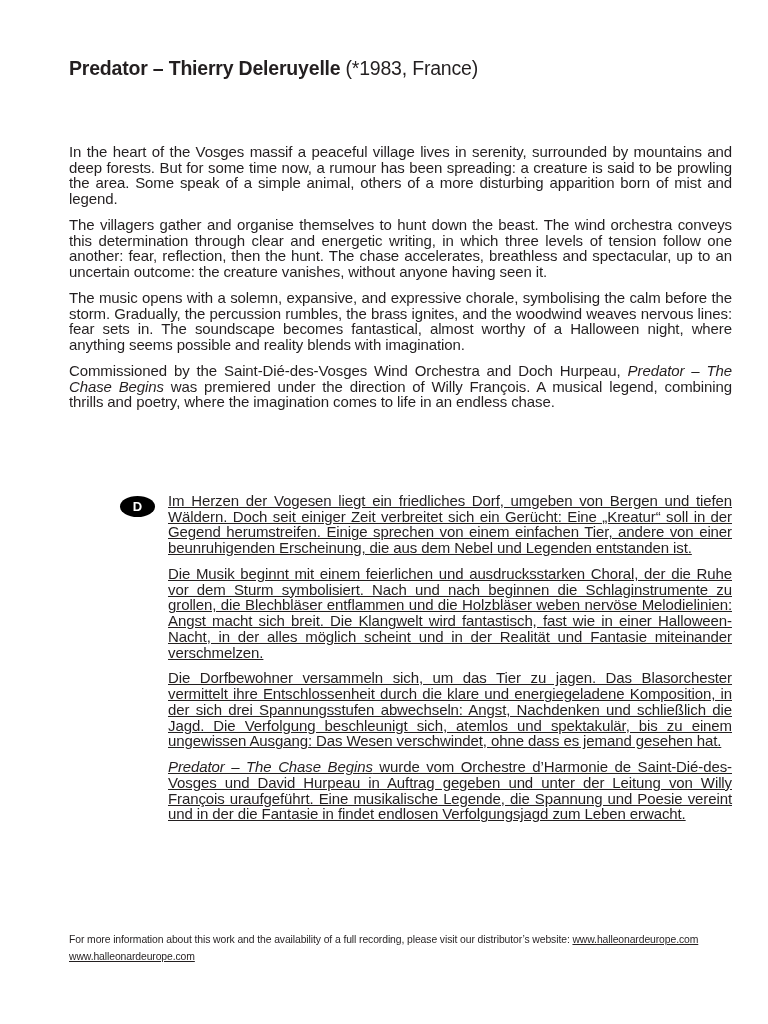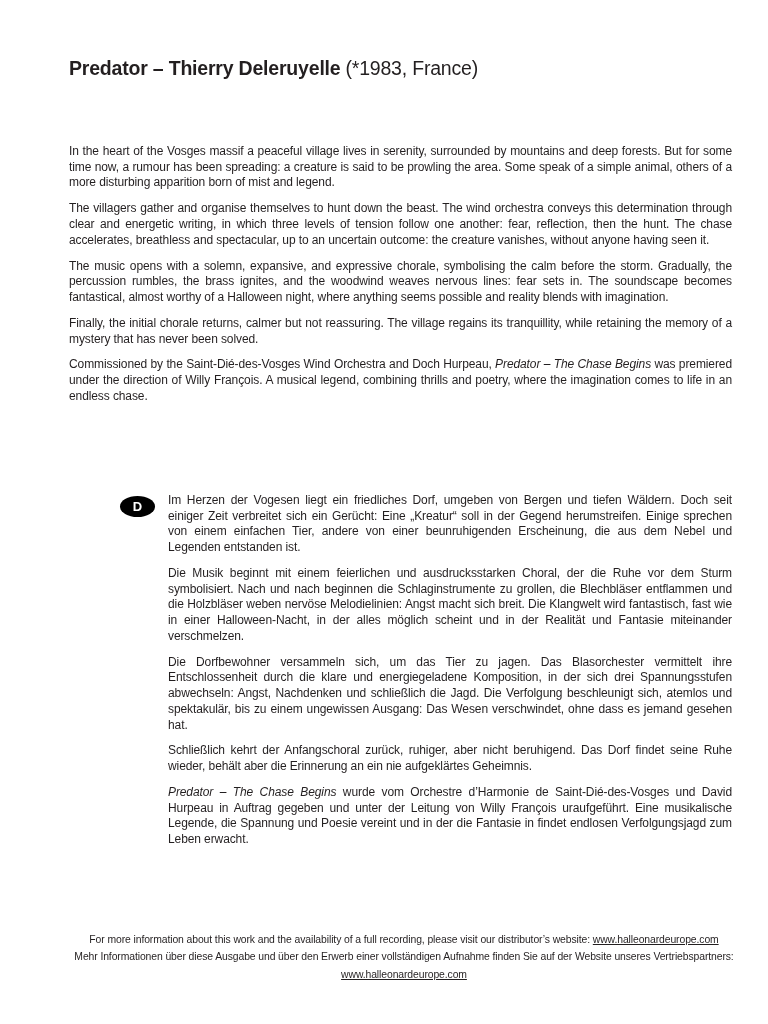--- a/index.html
+++ b/index.html
@@ -27,21 +27,21 @@
     font-weight: 700;
     letter-spacing: -0.2px;
     white-space: nowrap;
   }
   .title .title-suffix {
     font-weight: 400;
     margin-left: 5px;
   }
   .body-text p {
     margin: 0 0 10.2px 0;
-    font-size: 12px;
+    font-size: 15px;
     line-height: 15.7px;
     text-align: justify;
     letter-spacing: -0.1px;
   }
   .body-text p:last-child { margin-bottom: 0; }
   .english-section {
     position: absolute;
     left: 53px;
     top: 144px;
     width: 663px;
@@ -63,66 +63,64 @@
     border-radius: 50%;
     display: flex;
     align-items: center;
     justify-content: center;
     font-size: 13px;
     font-weight: 700;
   }
   .german-text {
     margin-left: 48px;
     width: 564px;
+    text-decoration: underline;
   }
   .footer {
     position: absolute;
     left: 53px;
     top: 931px;
     width: 670px;
   }
   .footer p {
     margin: 0;
     font-size: 10.4px;
     line-height: 17.4px;
     letter-spacing: -0.1px;
-    text-align: center;
+    text-align: left;
   }
   .link {
     color: #231f20;
     text-decoration: underline;
     cursor: pointer;
   }
   i { font-style: italic; }
 </style>
 </head>
 <body>
 
 <div class="page">
 
   <h1 class="title"><span class="title-main">Predator – Thierry Deleruyelle</span><span class="title-suffix">(*1983, France)</span></h1>
 
   <section class="english-section body-text">
     <p>In the heart of the Vosges massif a peaceful village lives in serenity, surrounded by mountains and deep forests. But for some time now, a rumour has been spreading: a creature is said to be prowling the area. Some speak of a simple animal, others of a more disturbing apparition born of mist and legend.</p>
     <p>The villagers gather and organise themselves to hunt down the beast. The wind orchestra conveys this determination through clear and energetic writing, in which three levels of tension follow one another: fear, reflection, then the hunt. The chase accelerates, breathless and spectacular, up to an uncertain outcome: the creature vanishes, without anyone having seen it.</p>
     <p>The music opens with a solemn, expansive, and expressive chorale, symbolising the calm before the storm. Gradually, the percussion rumbles, the brass ignites, and the woodwind weaves nervous lines: fear sets in. The soundscape becomes fantastical, almost worthy of a Halloween night, where anything seems possible and reality blends with imagination.</p>
-    <p>Finally, the initial chorale returns, calmer but not reassuring. The village regains its tranquillity, while retaining the memory of a mystery that has never been solved.</p>
     <p><span>Commissioned by the Saint-Dié-des-Vosges Wind Orchestra and Doch Hurpeau, </span><i>Predator – The Chase Begins</i><span> was premiered under the direction of Willy François. A musical legend, combining thrills and poetry, where the imagination comes to life in an endless chase.</span></p>
   </section>
 
   <section class="german-section">
     <span class="lang-badge">D</span>
     <div class="german-text body-text">
       <p>Im Herzen der Vogesen liegt ein friedliches Dorf, umgeben von Bergen und tiefen Wäldern. Doch seit einiger Zeit verbreitet sich ein Gerücht: Eine „Kreatur“ soll in der Gegend herumstreifen. Einige sprechen von einem einfachen Tier, andere von einer beunruhigenden Erscheinung, die aus dem Nebel und Legenden entstanden ist.</p>
       <p>Die Musik beginnt mit einem feierlichen und ausdrucksstarken Choral, der die Ruhe vor dem Sturm symbolisiert. Nach und nach beginnen die Schlaginstrumente zu grollen, die Blechbläser entflammen und die Holzbläser weben nervöse Melodielinien: Angst macht sich breit. Die Klangwelt wird fantastisch, fast wie in einer Halloween-Nacht, in der alles möglich scheint und in der Realität und Fantasie miteinander verschmelzen.</p>
       <p>Die Dorfbewohner versammeln sich, um das Tier zu jagen. Das Blasorchester vermittelt ihre Entschlossenheit durch die klare und energiegeladene Komposition, in der sich drei Spannungsstufen abwechseln: Angst, Nachdenken und schließlich die Jagd. Die Verfolgung beschleunigt sich, atemlos und spektakulär, bis zu einem ungewissen Ausgang: Das Wesen verschwindet, ohne dass es jemand gesehen hat.</p>
-      <p>Schließlich kehrt der Anfangschoral zurück, ruhiger, aber nicht beruhigend. Das Dorf findet seine Ruhe wieder, behält aber die Erinnerung an ein nie aufgeklärtes Geheimnis.</p>
       <p><i>Predator – The Chase Begins</i><span> wurde vom Orchestre d’Harmonie de Saint-Dié-des-Vosges und David Hurpeau in Auftrag gegeben und unter der Leitung von Willy François uraufgeführt. Eine musikalische Legende, die Spannung und Poesie vereint und in der die Fantasie in findet endlosen Verfolgungsjagd zum Leben erwacht.</span></p>
     </div>
   </section>
 
   <footer class="footer">
     <p><span>For more information about this work and the availability of a full recording, please visit our distributor’s website: </span><a class="link">www.halleonardeurope.com</a></p>
-    <p>Mehr Informationen über diese Ausgabe und über den Erwerb einer vollständigen Aufnahme finden Sie auf der Website unseres Vertriebspartners:</p>
     <p><a class="link">www.halleonardeurope.com</a></p>
   </footer>
 
 </div>
 
 </body></html>

